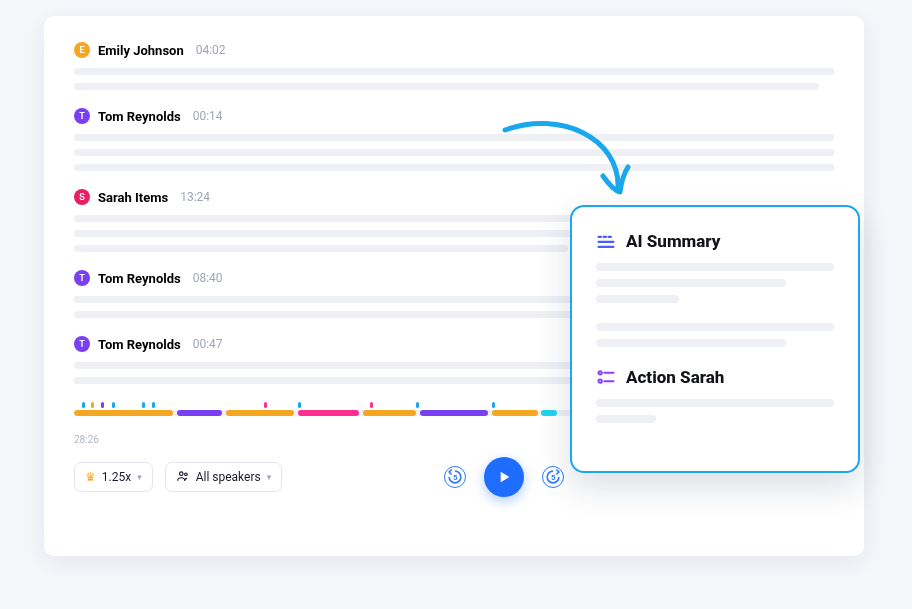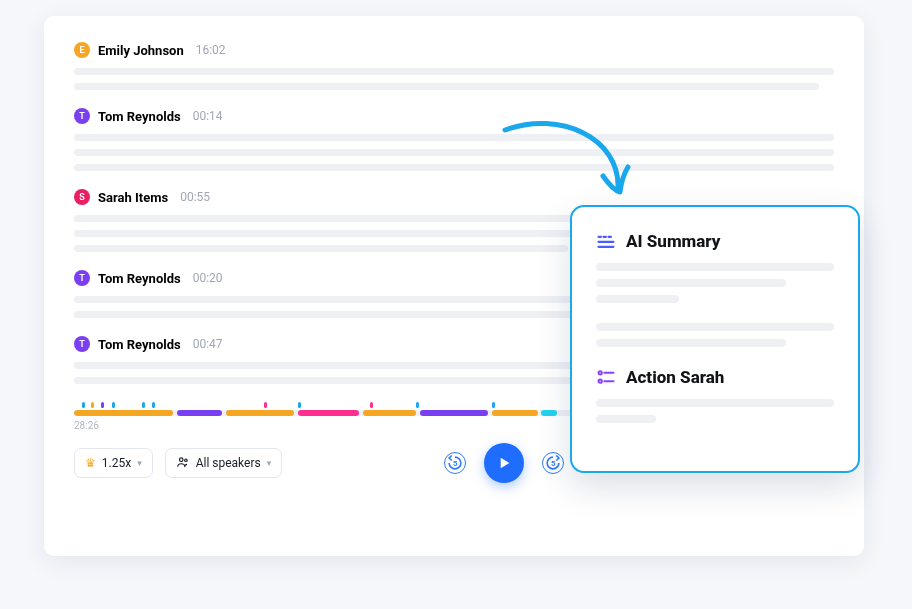--- a/index.html
+++ b/index.html
@@ -82,21 +82,21 @@
   }
   .seg {
     position: absolute;
     top:0; bottom:0;
     border-radius: 3px;
   }
   .seg.orange { background:#f5a623; }
   .seg.purple { background:#7a3ff0; }
   .seg.pink   { background:#ff2f92; }
   .seg.cyan   { background:#22d3ee; }
-  .time-label { font-size: 10px; color:#b0b6c3; margin-top:4px; }
+  .time-label { font-size: 10px; color:#b0b6c3; margin-top:18px; }
 
   .player-row {
     display:flex;
     align-items:center;
     gap:12px;
     margin-top:12px;
   }
   .pill {
     border:1px solid #e3e6ee;
     border-radius:7px;
@@ -183,53 +183,53 @@
 </style>
 </head>
 <body>
 
 <div class="transcript-card">
 
   <div class="speaker-block">
     <div class="speaker-header">
       <div class="avatar orange">E</div>
       <span class="speaker-name">Emily Johnson</span>
-      <span class="timestamp">16:02</span>
+      <span class="timestamp">04:02</span>
     </div>
     <div class="line-ph w100"></div>
     <div class="line-ph w98"></div>
   </div>
 
   <div class="speaker-block">
     <div class="speaker-header">
       <div class="avatar purple">T</div>
       <span class="speaker-name">Tom Reynolds</span>
       <span class="timestamp">00:14</span>
     </div>
     <div class="line-ph w100"></div>
     <div class="line-ph w100"></div>
     <div class="line-ph w100"></div>
   </div>
 
   <div class="speaker-block">
     <div class="speaker-header">
       <div class="avatar pink">S</div>
       <span class="speaker-name">Sarah Items</span>
-      <span class="timestamp">00:55</span>
+      <span class="timestamp">13:24</span>
     </div>
     <div class="line-ph w100"></div>
     <div class="line-ph w100"></div>
     <div class="line-ph w65"></div>
   </div>
 
   <div class="speaker-block">
     <div class="speaker-header">
       <div class="avatar purple">T</div>
       <span class="speaker-name">Tom Reynolds</span>
-      <span class="timestamp">00:20</span>
+      <span class="timestamp">08:40</span>
     </div>
     <div class="line-ph w100"></div>
     <div class="line-ph w100"></div>
   </div>
 
   <div class="speaker-block">
     <div class="speaker-header">
       <div class="avatar purple">T</div>
       <span class="speaker-name">Tom Reynolds</span>
       <span class="timestamp">00:47</span>

